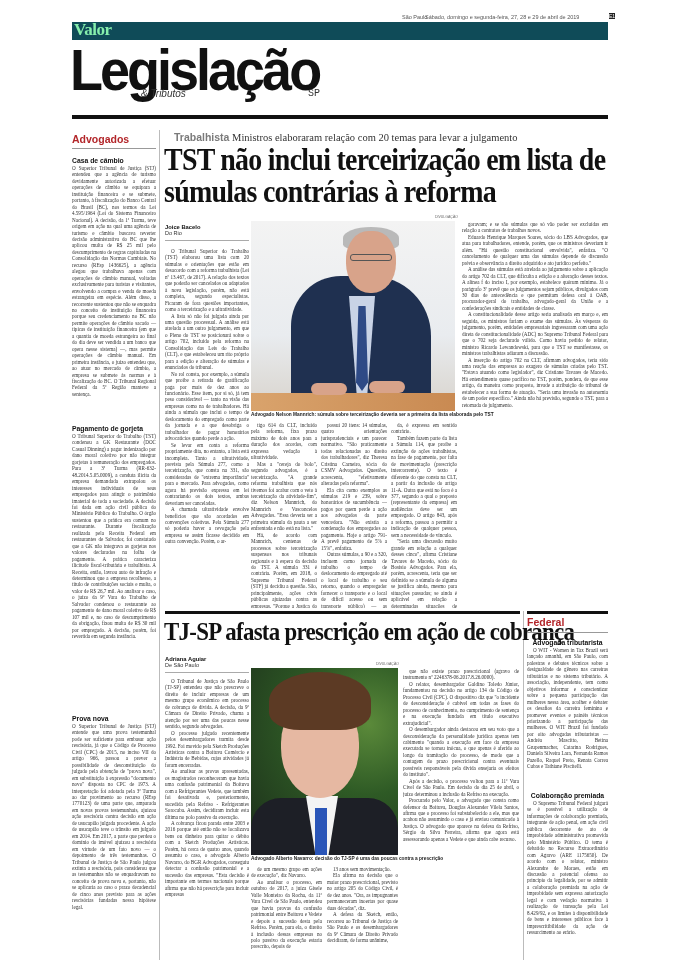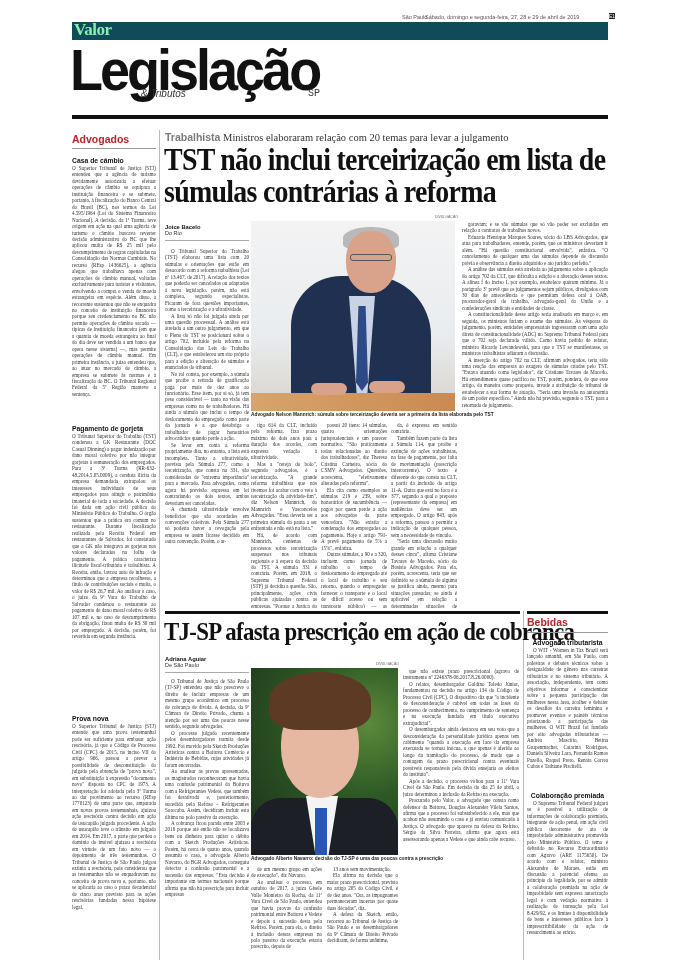--- a/index.html
+++ b/index.html
@@ -25,21 +25,21 @@
   .sec-title { font-family: "Liberation Sans", sans-serif; font-weight: bold; color: #b3262a; font-size: 10.5px; }
   .leftcol .sec-title { position: absolute; left: 0; top: 3px; }
   .leftcol .sep { position: absolute; left: 0; top: 18px; width: 84px; height: 1px; background: #999; }
   .brief { position: absolute; left: 0; width: 84px; }
   .brief h4 { font-family: "Liberation Sans", sans-serif; font-weight: bold; font-size: 6.8px; color: #111; margin-bottom: 1px; }
   .brief p { font-size: 5.1px; line-height: 6.45px; color: #333; text-align: justify; hyphens: auto; }
 
   .vdiv { left: 159px; top: 130px; width: 1px; height: 830px; background: #bbb; }
 
   
-  .kicker { left: 165px; top: 131px; font-size: 10.5px; color: #333; white-space: nowrap; }
+  .kicker { left: 174px; top: 131px; font-size: 10.5px; color: #333; white-space: nowrap; }
   .kicker .k1 { font-family: "Liberation Sans", sans-serif; font-weight: bold; color: #7a7a7a; }
   .headline1 { left: 164px; top: 144px; width: 450px; font-family: "Liberation Serif", serif; font-weight: bold; font-size: 31px; line-height: 32px; letter-spacing: -0.8px; color: #111; transform: scaleX(0.9); transform-origin: left top; width: 500px; }
   .byline { font-family: "Liberation Sans", sans-serif; font-size: 5.5px; color: #333; }
   .byline b { display: block; font-size: 5.8px; color: #111; }
   .bylinesep { height: 1px; background: #aaa; }
   .col { position: absolute; font-size: 5.1px; line-height: 6.45px; color: #333; text-align: justify; overflow: hidden; }
   .col p { text-indent: 6px; }
 
   .photo1 { left: 251px; top: 221px; width: 204px; height: 190px; background: linear-gradient(180deg,#f3f3f3 0%,#e9ecef 60%,#d8d3cc 100%); overflow: hidden; }
   .photo1 .desk { position: absolute; left: 0; bottom: 0; width: 100%; height: 18px; background: linear-gradient(90deg,#d9a36c,#c98a52); }
@@ -204,21 +204,21 @@
 </div>
 <div class="col" style="left:403px; top:668px; width:116px; height:292px;">
   <p>que não existe prazo prescricional (agravo de instrumento nº 2246378-06.2017.8.26.0000).</p>
     <p>O relator, desembargador Galdino Toledo Júnior, fundamentou na decisão no artigo 134 do Código de Processo Civil (CPC). O dispositivo diz que "o incidente de desconsideração é cabível em todas as fases do processo de conhecimento, no cumprimento de sentença e na execução fundada em título executivo extrajudicial".</p>
     <p>O desembargador ainda destacou em seu voto que a desconsideração da personalidade jurídica apenas tem cabimento "quando a execução em face da empresa executada se tornou inócua, o que apenas é aferido ao longo da tramitação do processo, de modo que a contagem do prazo prescricional contra eventuais possíveis responsáveis pela dívida ensejaria os efeitos do instituto".</p>
     <p>Após a decisão, o processo voltou para a 11ª Vara Cível de São Paulo. Em decisão do dia 25 de abril, o juízo determinou a inclusão da Refriso na execução.</p>
     <p>Procurado pelo Valor, o advogado que consta como defensor da Boituva, Douglas Alexander Vilela Santos, afirma que o processo foi substabelecido a ele, mas que acabou não assumindo o caso e já enviou comunicado à Justiça. O advogado que aparece na defesa da Refriso, Sérgio da Silva Ferreira, afirma que agora está assessorando apenas a Vedete e que ainda cabe recurso.</p>
 </div>
 
 <div class="abs curtas">
-  <div class="sec-title">Bebidas</div>
+  <div class="sec-title">Federal</div>
   <div class="sep"></div>
   <div class="brief" style="top:25px">
     <h4>Advogada tributarista</h4>
     <p>O WIT - Women in Tax Brazil será lançado amanhã, em São Paulo, com palestras e debates técnicos sobre a desigualdade de gênero nas carreiras tributárias e no sistema tributário. A associação, independente, tem como objetivos informar e conscientizar sobre a pequena participação das mulheres nessa área, acolher e debater os desafios da carreira feminina e promover eventos e painéis técnicos priorizando a participação das mulheres. O WIT Brazil foi fundado por oito advogadas tributaristas — Andréa Mascitto, Betina Grupenmacher, Catarina Rodrigues, Daniela Silveira Lara, Fernanda Ramos Pazello, Raquel Preto, Renata Correa Cubas e Tathiane Piscitelli.</p>
   </div>
   <div class="brief" style="top:178px">
     <h4>Colaboração premiada</h4>
     <p>O Supremo Tribunal Federal julgará se é possível a utilização de informações de colaboração premiada, integrante de ação penal, em ação civil pública decorrente de ato de improbidade administrativa promovida pelo Ministério Público. O tema é debatido no Recurso Extraordinário com Agravo (ARE 1175650). De acordo com o relator, ministro Alexandre de Moraes, estão em discussão a potencial ofensa ao princípio da legalidade, por se admitir a colaboração premiada na ação de improbidade sem expressa autorização legal e com vedação normativa à realização de transação pela Lei 8.429/92, e os limites à disponibilidade de bens e interesses públicos face à imprescritibilidade da ação de ressarcimento ao erário.</p>
   </div>
 </div>

